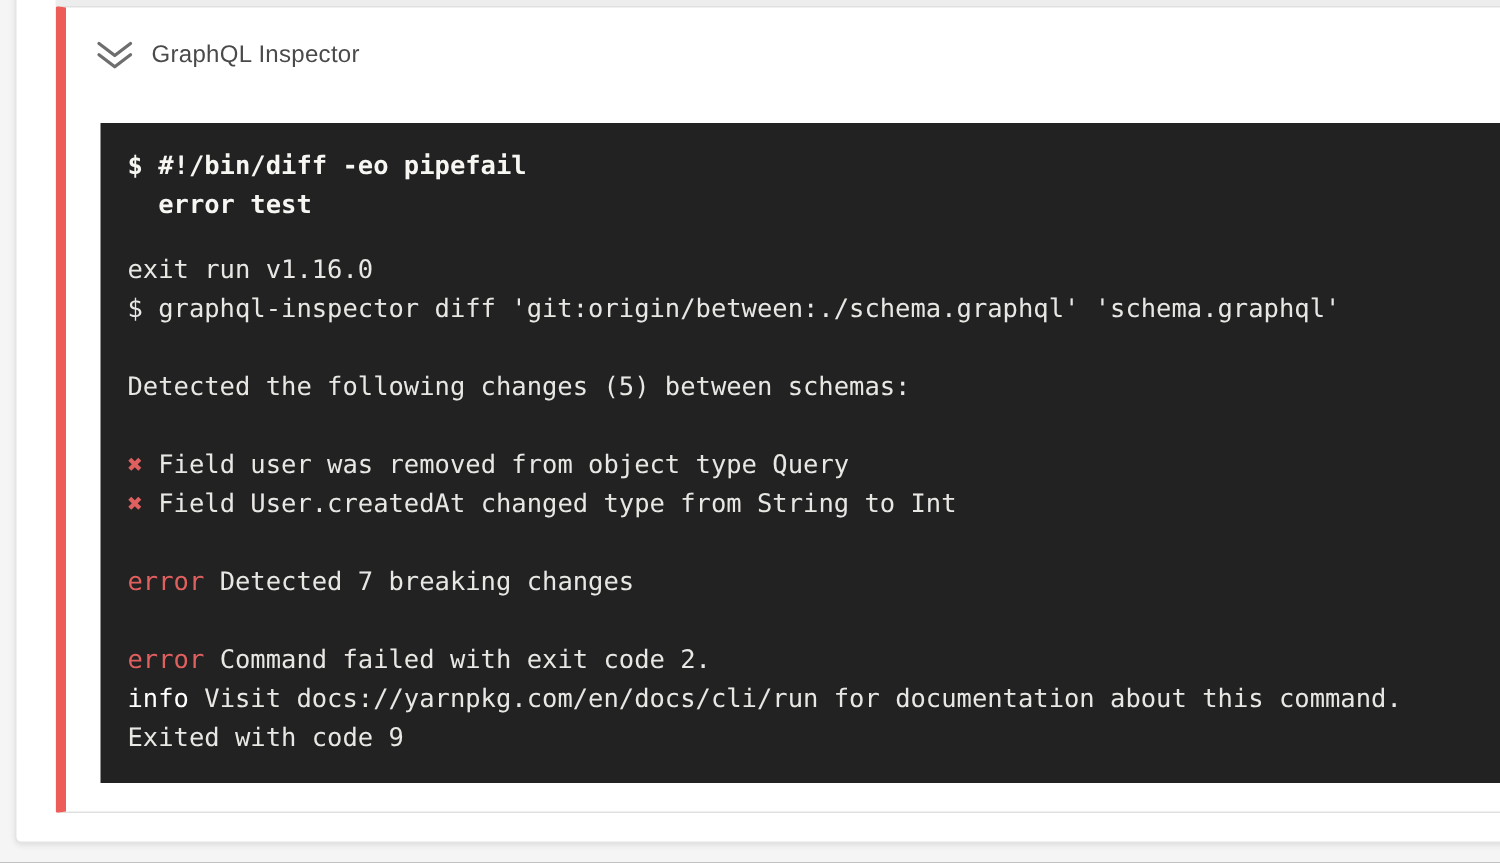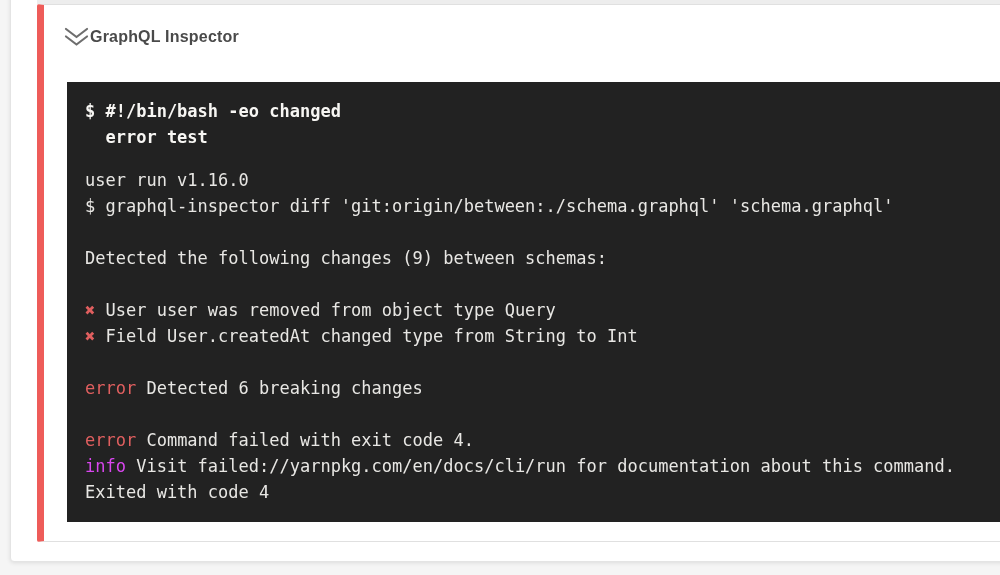--- a/index.html
+++ b/index.html
@@ -47,22 +47,23 @@
     padding: 20px 0 0 19px;
     height: 44px;
     cursor: pointer;
   }
   .chevron-icon {
     width: 27px; height: 22px;
     flex: 0 0 auto;
     display: block;
   }
   .step-title {
+    margin-left: 11px;
     font-size: 16px;
-    font-weight: bold;
+    font-weight: normal;
     color: #4a4a4a;
     letter-spacing: 0.2px;
   }
 
   
   .terminal {
     margin: 33px 20px 0 23px;
     background: #222222;
     padding: 16px 20px 17px 18px;
     font-family: "DejaVu Sans Mono", "Liberation Mono", monospace;
@@ -75,21 +76,21 @@
   .cmd-block {
     font-weight: bold;
     color: #f7f6f3;
     margin-bottom: 17px;
   }
   .tline {
     white-space: pre;
     height: 26px;
   }
   .seg-red  { color: #e05f5f; }
-  .seg-cyan { color: #d946ef; }
+  .seg-cyan { color: #ffffff; }
 </style>
 </head>
 <body>
 
 <div class="outer-panel">
 
   <div class="top-divider-strip"></div>
 
   <div class="step-card">
 
@@ -97,36 +98,36 @@
       <svg class="chevron-icon" viewBox="0 0 27 22" fill="none">
         <path d="M3 3 L13.5 11 L24 3" stroke="#6e6e6e" stroke-width="2.2" stroke-linecap="round" stroke-linejoin="round" fill="none"></path>
         <path d="M3 10.5 L13.5 18.5 L24 10.5" stroke="#6e6e6e" stroke-width="2.2" stroke-linecap="round" stroke-linejoin="round" fill="none"></path>
       </svg>
       <span class="step-title">GraphQL Inspector</span>
     </div>
 
     <div class="terminal">
 
       <div class="cmd-block">
-        <div class="tline"><span>$ #!/bin/bash -eo changed</span></div>
+        <div class="tline"><span>$ #!/bin/diff -eo pipefail</span></div>
         <div class="tline"><span>  error test</span></div>
       </div>
 
       <div>
-        <div class="tline"><span>user run v1.16.0</span></div>
+        <div class="tline"><span>exit run v1.16.0</span></div>
         <div class="tline"><span>$ graphql-inspector diff 'git:origin/between:./schema.graphql' 'schema.graphql'</span></div>
         <div class="tline"><span></span></div>
-        <div class="tline"><span>Detected the following changes (9) between schemas:</span></div>
+        <div class="tline"><span>Detected the following changes (5) between schemas:</span></div>
         <div class="tline"><span></span></div>
-        <div class="tline"><span class="seg-red">✖</span><span> User user was removed from object type Query</span></div>
+        <div class="tline"><span class="seg-red">✖</span><span> Field user was removed from object type Query</span></div>
         <div class="tline"><span class="seg-red">✖</span><span> Field User.createdAt changed type from String to Int</span></div>
         <div class="tline"><span></span></div>
-        <div class="tline"><span class="seg-red">error</span><span> Detected 6 breaking changes</span></div>
+        <div class="tline"><span class="seg-red">error</span><span> Detected 7 breaking changes</span></div>
         <div class="tline"><span></span></div>
-        <div class="tline"><span class="seg-red">error</span><span> Command failed with exit code 4.</span></div>
-        <div class="tline"><span class="seg-cyan">info</span><span> Visit failed://yarnpkg.com/en/docs/cli/run for documentation about this command.</span></div>
-        <div class="tline"><span>Exited with code 4</span></div>
+        <div class="tline"><span class="seg-red">error</span><span> Command failed with exit code 2.</span></div>
+        <div class="tline"><span class="seg-cyan">info</span><span> Visit docs://yarnpkg.com/en/docs/cli/run for documentation about this command.</span></div>
+        <div class="tline"><span>Exited with code 9</span></div>
       </div>
 
     </div>
 
   </div>
 </div>
 
 </body></html>

